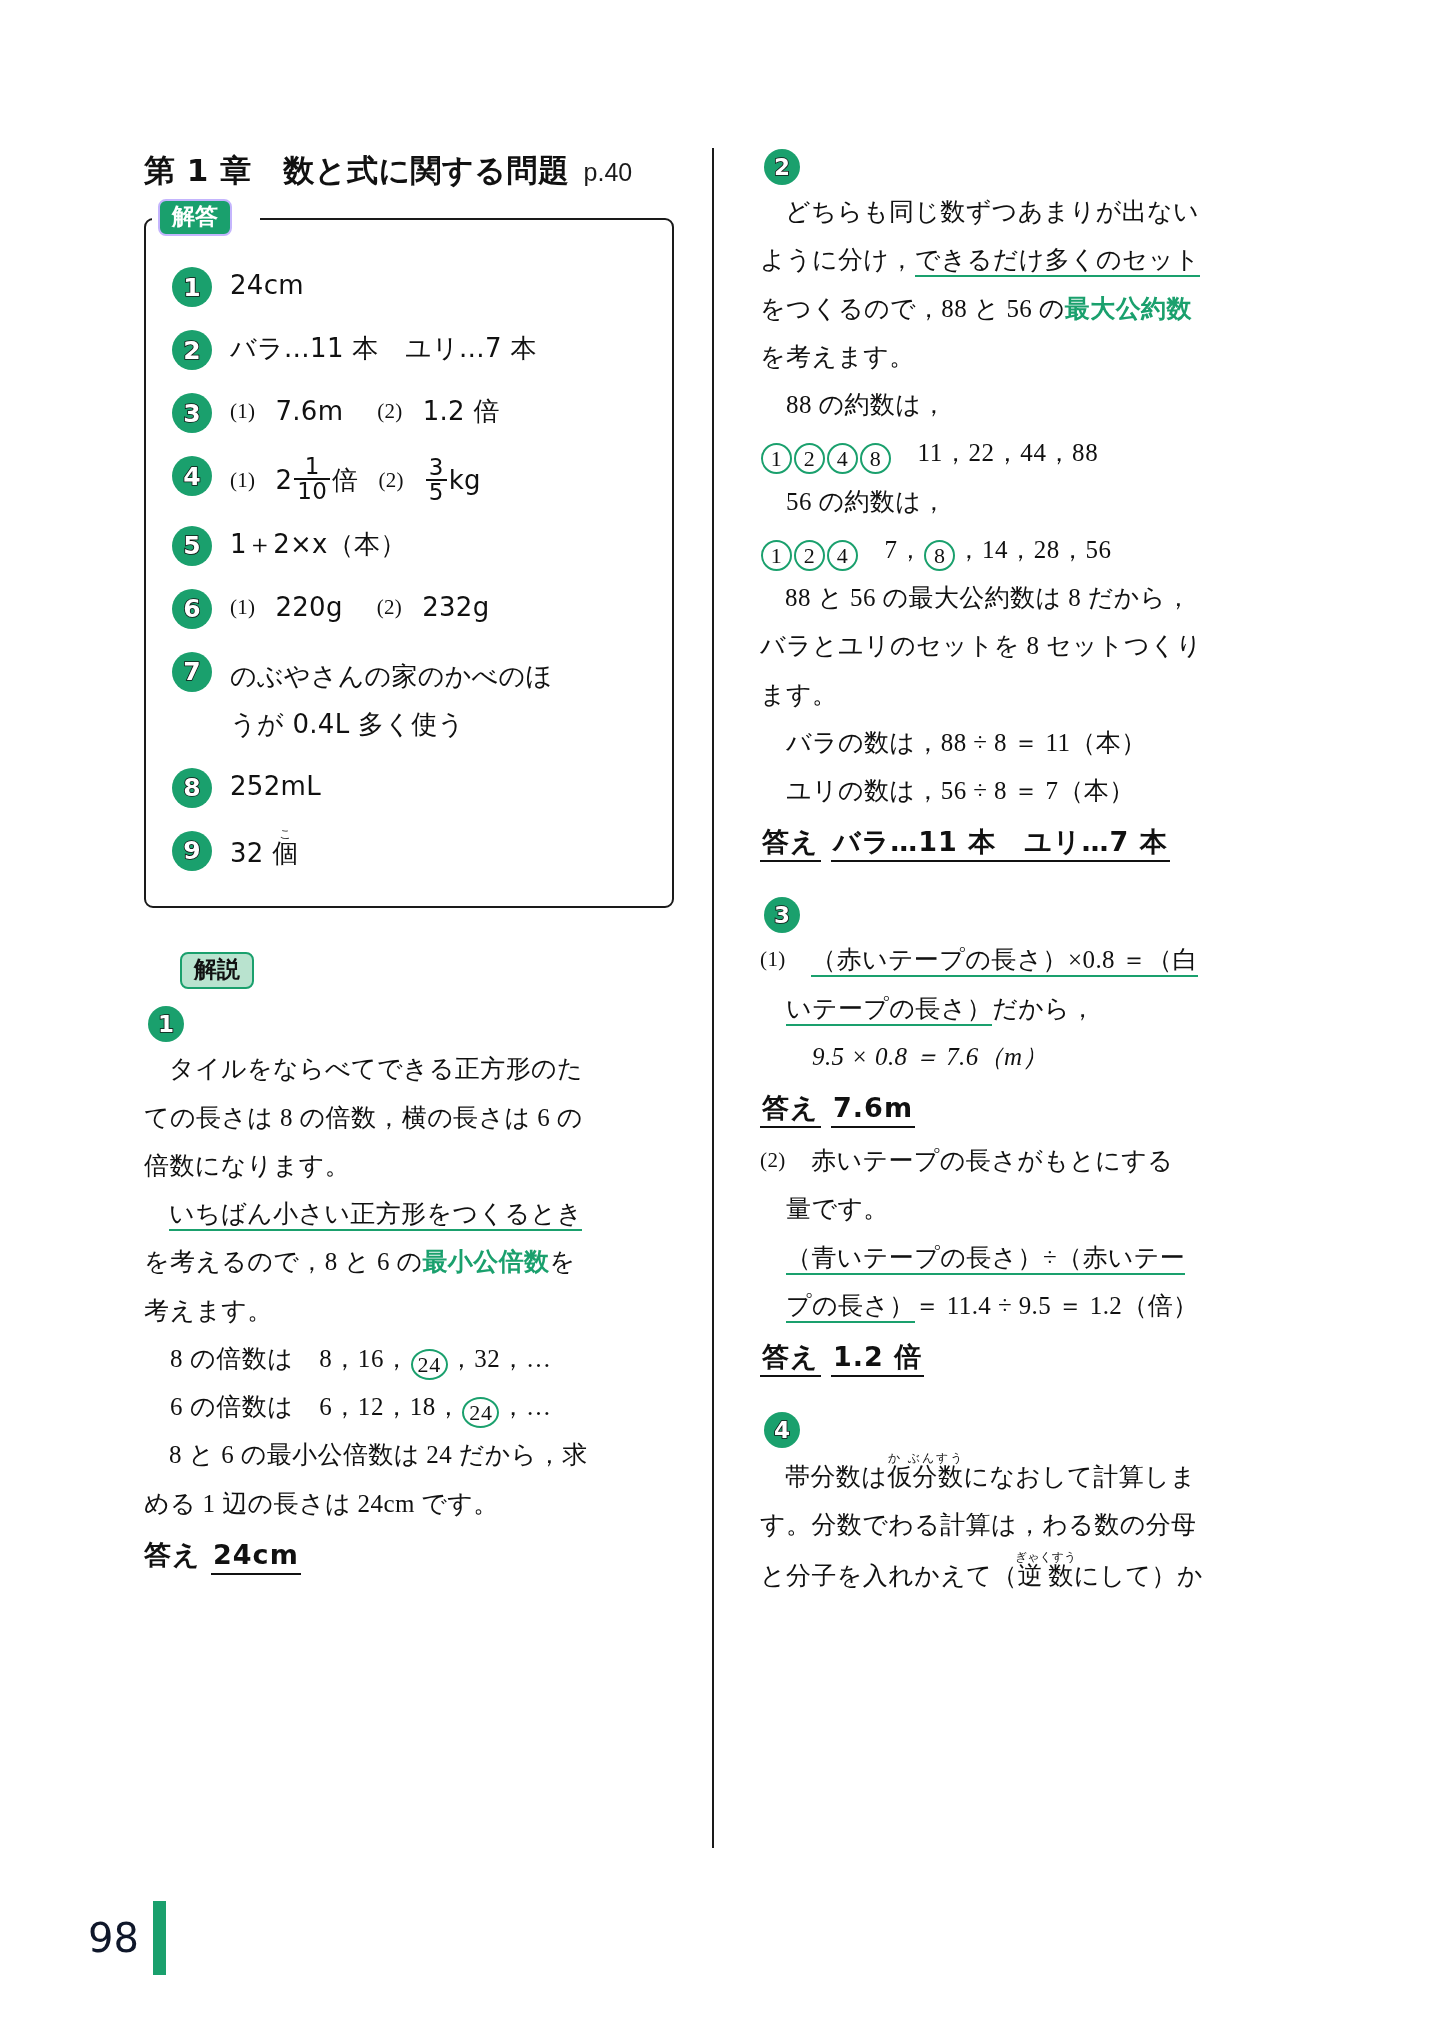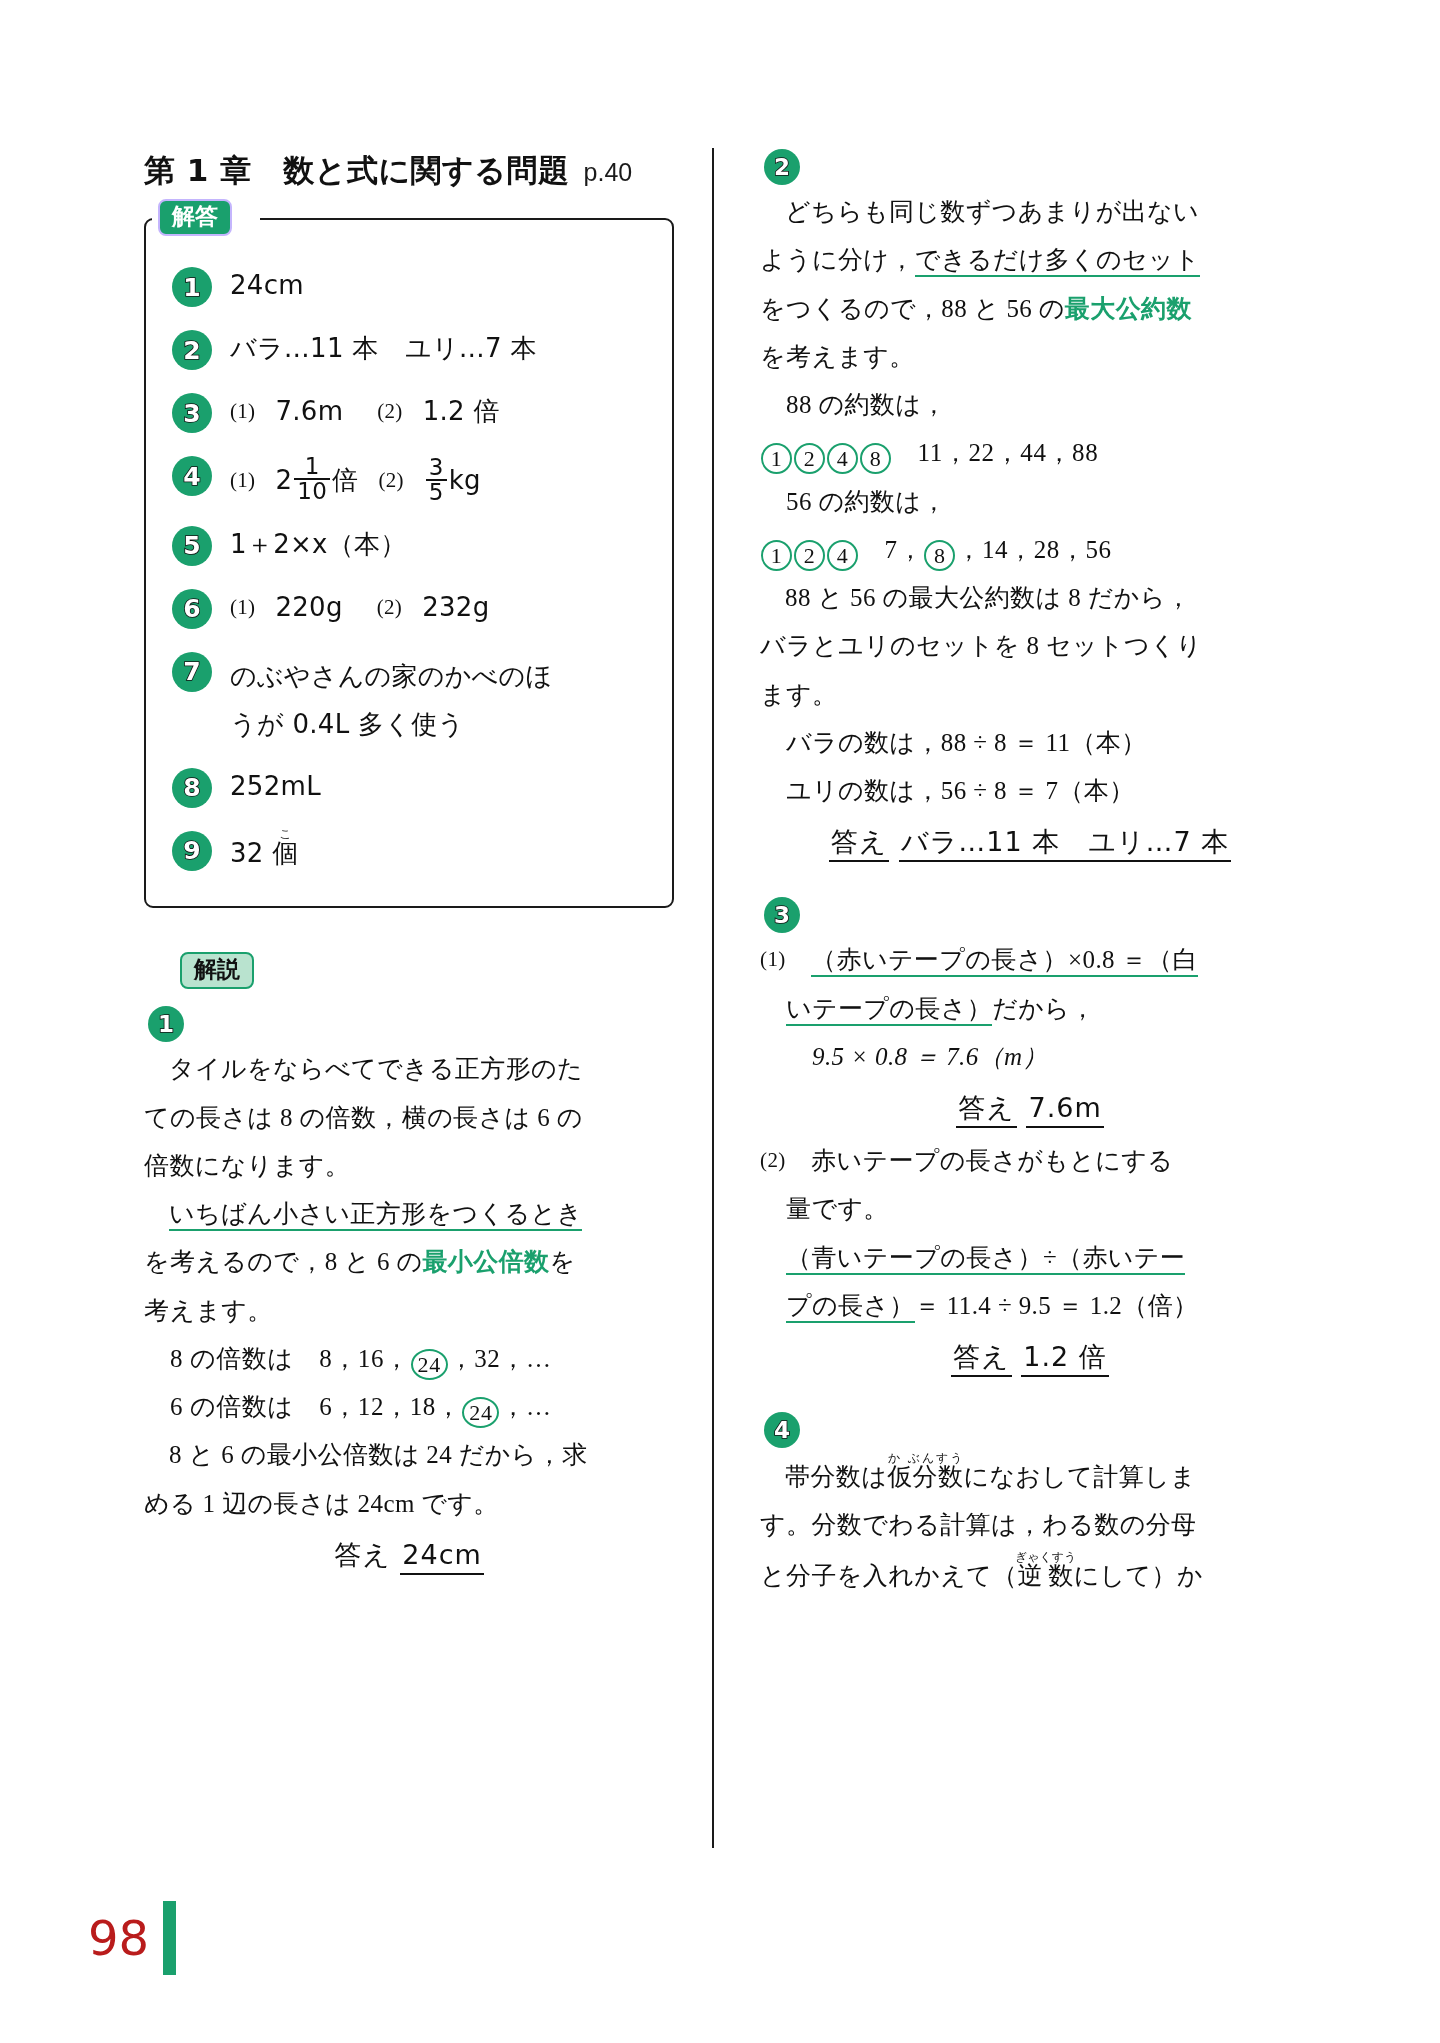--- a/index.html
+++ b/index.html
@@ -200,43 +200,43 @@
     border-radius:50%;
     text-align:center;
     font-size:22px;
     box-sizing:border-box;
     vertical-align:-5px;
     margin:0 1px;
   }
   .circ.w{width:37px;}
 
   .answer-line{
-    text-align:center;
-    font-family:"DejaVu Sans","Liberation Sans",sans-serif;
-    font-weight:normal;
+    text-align:left;
+    font-family:"DejaVu Sans","Liberation Sans",sans-serif;
+    font-weight:bold;
     font-size:27px;
     margin-top:10px;
     letter-spacing:1px;
   }
   .answer-line .u{
     border-bottom:2.5px solid #111;
     padding:0 2px 3px 2px;
   }
 
   
   .folio{
     position:absolute;
     left:88px;bottom:68px;
     display:flex;align-items:center;gap:0;
   }
   .folio-num{
     font-family:"DejaVu Sans","Liberation Sans",sans-serif;
-    font-size:48px;
+    font-size:40px;
     font-weight:normal;
-    color:#b91c1c;
+    color:#0f172a;
     margin-right:14px;
   }
   .folio-bar{
     width:13px;height:74px;background:#1aa06d;
   }
 </style>
 </head>
 <body>
 
 <div class="page">

